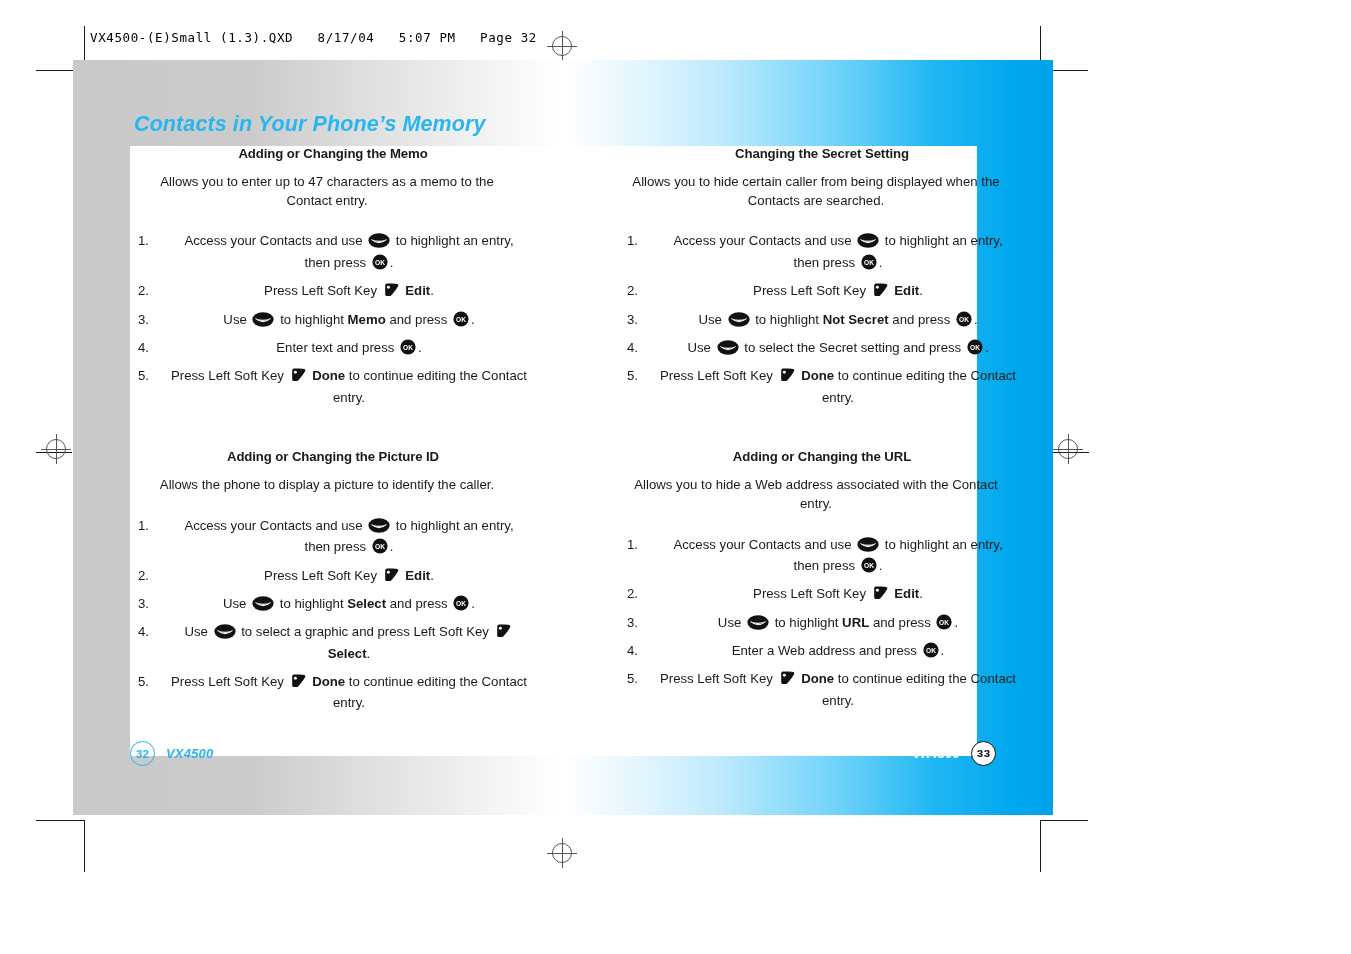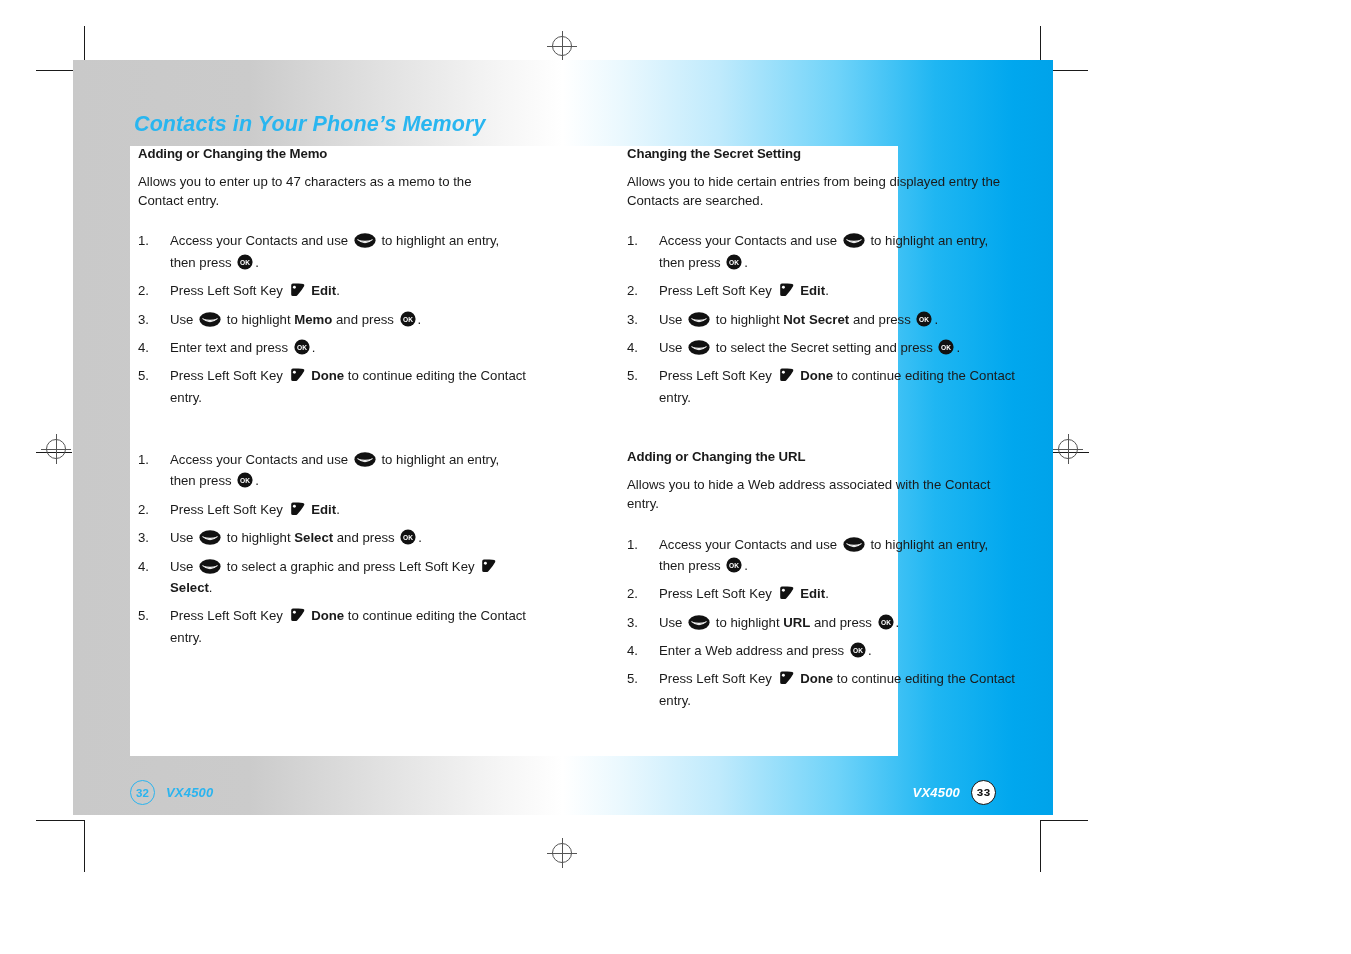--- a/index.html
+++ b/index.html
@@ -103,23 +103,24 @@
     color: #29b6f0;
     letter-spacing: 0.1px;
     white-space: nowrap;
   }
 
   
   #panel {
     position: absolute;
     left: 57px;
     top: 86px;
-    width: 768px;
+    width: 847px;
     height: 610px;
     background: #ffffff;
+    text-align: center;
   }
 
   .column {
     position: absolute;
     top: 0;
     width: 390px;
   }
   .column.left  { left: 8px; }
   .column.right { left: 473px; margin-left: 24px; }
 
@@ -172,21 +173,21 @@
     display: inline-block;
     vertical-align: -3px;
     margin: 0 2px;
   }
   .icon svg { display: block; }
 
   
   #footer-band {
     position: absolute;
     left: 0;
-    top: 707px;
+    top: 668px;
     width: 980px;
     height: 59px;
   }
 
   #folio-left {
     position: absolute;
     left: 57px;
     top: 13px;
     display: flex;
     align-items: center;
@@ -271,20 +272,21 @@
     <div class="hair-h"></div>
       <div class="hair-v"></div>
       <div class="circ"></div>
   </div>
   <div class="reg-mark" style="left:1053px; top:434px;">
     <div class="hair-h"></div>
       <div class="hair-v"></div>
       <div class="circ"></div>
   </div>
 
+  <div id="slug">VX4500-(E)Small (1.3).QXD   8/17/04   5:07 PM   Page 32</div>
 
   <div id="spread">
 
     <div id="title-band">
       <div id="chapter-title">Contacts in Your Phone’s Memory</div>
     </div>
 
     <div id="panel">
       <div class="column left" id="col-left">
           <div class="sect">
@@ -316,20 +318,22 @@
                     <text x="8" y="10.6" text-anchor="middle" font-family="Liberation Sans, sans-serif" font-size="6.6" font-weight="bold" fill="#fff">OK</text>
                   </svg></span>.</li>
               <li>Press Left Soft Key <span class="icon"><svg width="17" height="16" viewBox="0 0 17 16">
                     <path d="M2.2 3.2 Q2.2 1.6 3.9 1.6 L9.4 1.6 Q16.4 1.6 15.2 4.0 Q13.2 8.0 8.4 13.2 Q7.6 14.1 6.0 14.1 L3.9 14.1 Q2.2 14.1 2.2 12.5 Z" fill="#111"></path>
                     <circle cx="5.4" cy="5.2" r="1.45" fill="#fff"></circle>
                   </svg></span><span class="b"> Done</span> to continue editing the Contact entry.</li>
             </ol>
           </div>
           <div style="height: 34px;"></div>
           <div class="sect">
+            <div class="sect-title">Adding or Changing the Picture ID</div>
+            <div class="sect-intro">Allows the phone to display a picture to identify the caller.</div>
             <ol class="steps">
               <li>Access your Contacts and use <span class="icon"><svg width="22" height="15" viewBox="0 0 22 15">
                     <ellipse cx="11" cy="7.5" rx="10.6" ry="7.3" fill="#111"></ellipse>
                     <path d="M3.6 6.4 Q11 11.6 18.4 6.4 Q11 9.0 3.6 6.4 Z" fill="#fff"></path>
                     <path d="M3.4 6.1 Q11 12.4 18.6 6.1 L18.6 7.1 Q11 13.4 3.4 7.1 Z" fill="#fff"></path>
                   </svg></span> to highlight an entry, then press <span class="icon"><svg width="16" height="16" viewBox="0 0 16 16">
                     <circle cx="8" cy="8" r="7.6" fill="#111"></circle>
                     <text x="8" y="10.6" text-anchor="middle" font-family="Liberation Sans, sans-serif" font-size="6.6" font-weight="bold" fill="#fff">OK</text>
                   </svg></span>.</li>
               <li>Press Left Soft Key <span class="icon"><svg width="17" height="16" viewBox="0 0 17 16">
@@ -356,21 +360,21 @@
                     <path d="M2.2 3.2 Q2.2 1.6 3.9 1.6 L9.4 1.6 Q16.4 1.6 15.2 4.0 Q13.2 8.0 8.4 13.2 Q7.6 14.1 6.0 14.1 L3.9 14.1 Q2.2 14.1 2.2 12.5 Z" fill="#111"></path>
                     <circle cx="5.4" cy="5.2" r="1.45" fill="#fff"></circle>
                   </svg></span><span class="b"> Done</span> to continue editing the Contact entry.</li>
             </ol>
           </div>
           <div style="height: 34px;"></div>
         </div>
       <div class="column right" id="col-right">
           <div class="sect">
             <div class="sect-title">Changing the Secret Setting</div>
-            <div class="sect-intro">Allows you to hide certain entries from being displayed entry the Contacts are searched.</div>
+            <div class="sect-intro">Allows you to hide certain caller from being displayed when the Contacts are searched.</div>
             <ol class="steps">
               <li>Access your Contacts and use <span class="icon"><svg width="22" height="15" viewBox="0 0 22 15">
                     <ellipse cx="11" cy="7.5" rx="10.6" ry="7.3" fill="#111"></ellipse>
                     <path d="M3.6 6.4 Q11 11.6 18.4 6.4 Q11 9.0 3.6 6.4 Z" fill="#fff"></path>
                     <path d="M3.4 6.1 Q11 12.4 18.6 6.1 L18.6 7.1 Q11 13.4 3.4 7.1 Z" fill="#fff"></path>
                   </svg></span> to highlight an entry, then press <span class="icon"><svg width="16" height="16" viewBox="0 0 16 16">
                     <circle cx="8" cy="8" r="7.6" fill="#111"></circle>
                     <text x="8" y="10.6" text-anchor="middle" font-family="Liberation Sans, sans-serif" font-size="6.6" font-weight="bold" fill="#fff">OK</text>
                   </svg></span>.</li>
               <li>Press Left Soft Key <span class="icon"><svg width="17" height="16" viewBox="0 0 17 16">

